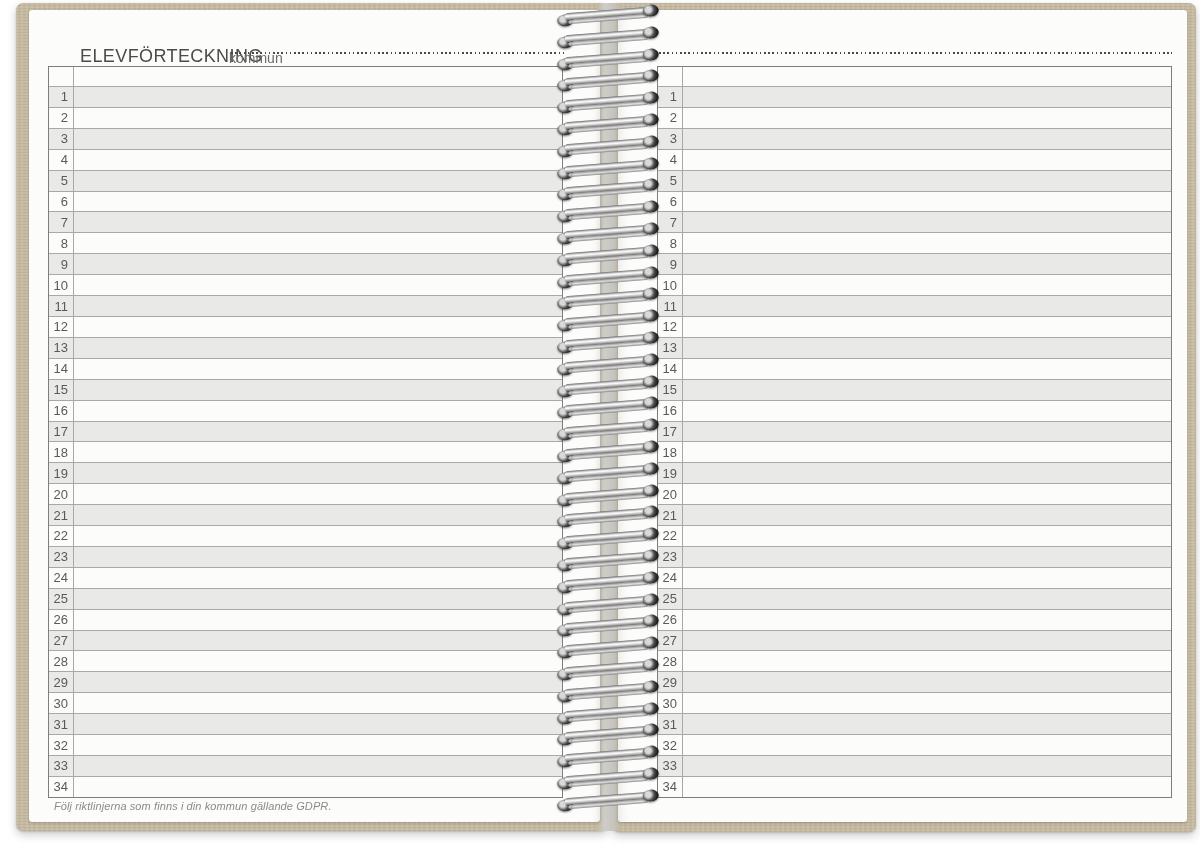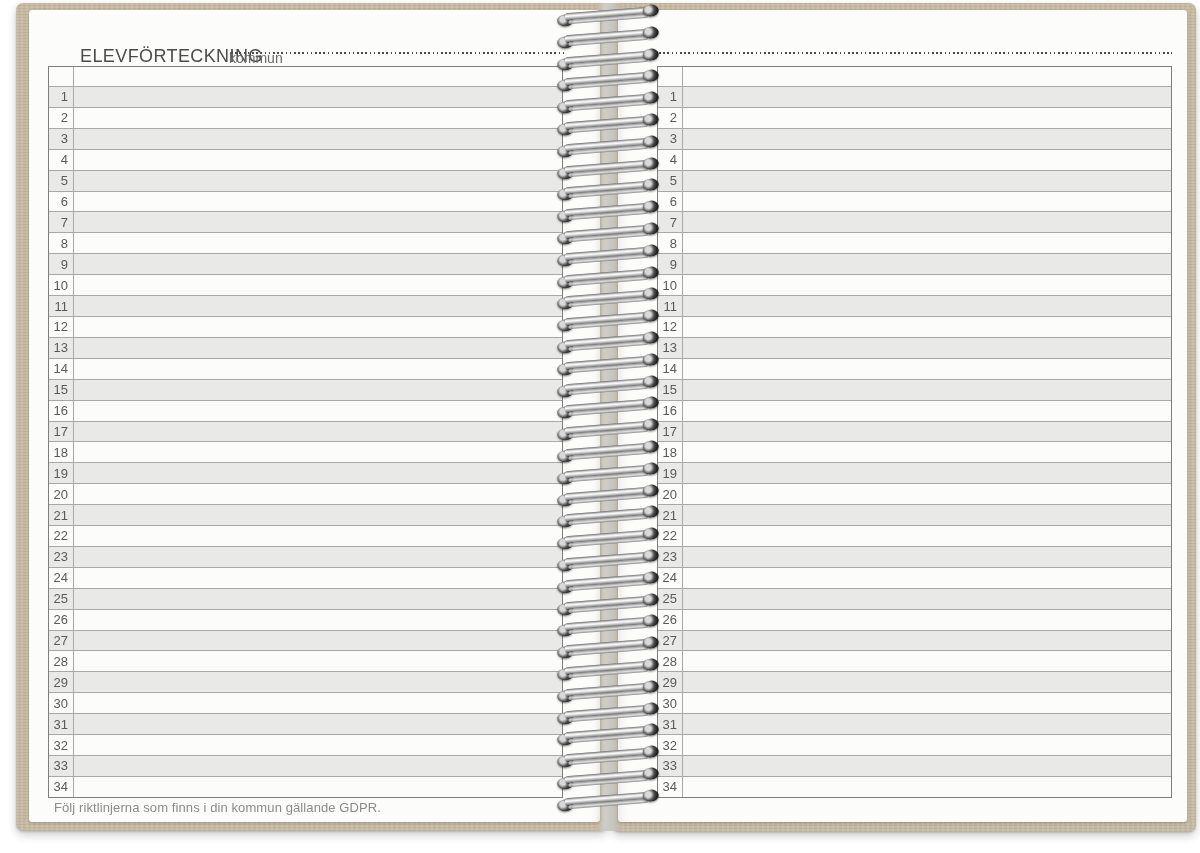--- a/index.html
+++ b/index.html
@@ -62,21 +62,21 @@
   .num-cell {
     flex:0 0 25px; width:25px; box-sizing:border-box;
     border-right:1px solid var(--rowline,#a8a8a8);
     display:flex; align-items:center; justify-content:flex-end;
     padding-right:5px; font-size:13px; color:var(--numcol,#5a5a5a);
   }
   .val-cell { flex:1 1 auto; }
   
   .footer-note {
     position:absolute; left:54px; top:800px;
-    font-size:13px; color:var(--footer,#8b8b8b); letter-spacing:.1px;
+    font-size:11px; font-style:italic; color:var(--footer,#8b8b8b); letter-spacing:.1px;
   }
   
   .spiral { position:absolute; left:556px; top:0; width:108px; height:853px; z-index:6; }
   .loop { position:absolute; left:0; width:104px; height:15px; transform:rotate(-4.5deg); }
   .wire {
     position:absolute; left:9px; right:9px; top:2px; height:7px; border-radius:4px;
     background:linear-gradient(180deg,#6f6f6f 0%,#e8e8e8 30%,#fafafa 45%,#bdbdbd 70%,#696969 100%);
     box-shadow:0 1px 1px rgba(0,0,0,.35);
   }
   .wire2 {

